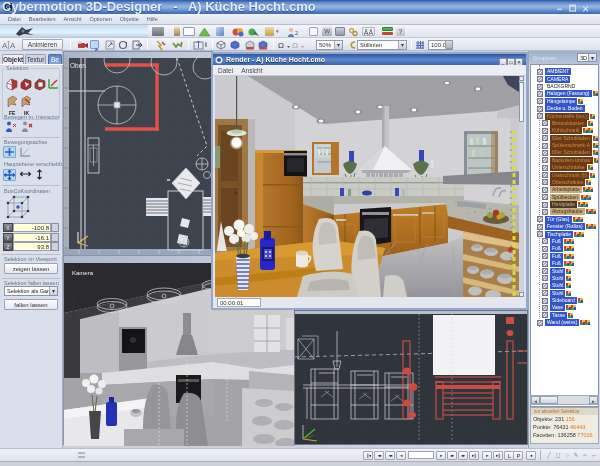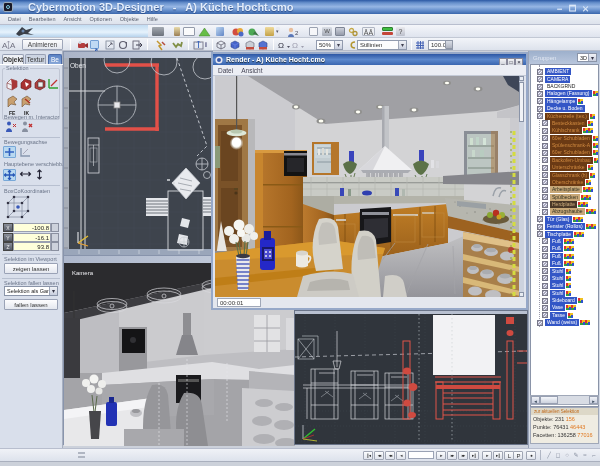--- a/index.html
+++ b/index.html
@@ -4,21 +4,21 @@
 <style>
 *{margin:0;padding:0;box-sizing:border-box;}
 html,body{width:600px;height:466px;overflow:hidden;}
 body{font-family:"Liberation Sans",sans-serif;background:#d4d6dc;position:relative;}
 #app{position:absolute;left:0;top:0;width:600px;height:466px;}
 .abs{position:absolute;}
 
 #titlebar{left:0;top:0;width:600px;height:14px;background:linear-gradient(180deg,#2c59a4 0%,#6790cc 20%,#96b6e4 48%,#6e96d0 70%,#3a66ac 100%);color:#e8f0fc;font-size:9px;line-height:14px;}
 #titlebar .ticon{position:absolute;left:3px;top:2px;width:10px;height:10px;background:#1a1a2a;border:1px solid #9ab;border-radius:2px;}
 #titlebar .ticon i{position:absolute;left:2px;top:2px;width:4px;height:4px;border:1px solid #7fd0e8;border-radius:50%;}
-#titlebar .ttext{position:absolute;left:28px;top:0;white-space:nowrap;font-size:11px;color:#e4eefc;text-shadow:0 1px 1px #2a4c88;}
+#titlebar .ttext{position:absolute;left:2px;top:0;white-space:nowrap;font-size:13px;color:#e4eefc;text-shadow:0 1px 1px #2a4c88;}
 .winbtns{position:absolute;top:2px;height:10px;}
 #titlebar .winbtns{right:5px;width:42px;color:#dce8f8;font-size:8px;}
 #titlebar .winbtns span{display:inline-block;width:13px;text-align:center;line-height:10px;}
 
 #menubar{left:0;top:14px;width:600px;height:11px;background:linear-gradient(180deg,#eef1f6,#dde2ec);border-bottom:1px solid #b8bece;font-size:5.5px;color:#596070;line-height:11px;}
 #menubar span{margin-left:8px;}
 
 #tb1{left:0;top:25px;width:600px;height:13px;background:linear-gradient(180deg,#f4f6fa,#dfe4ee);border-bottom:1px solid #c2c8d4;}
 #tb2{left:0;top:38px;width:600px;height:13px;background:linear-gradient(180deg,#f2f4f9,#dde2ec);border-bottom:1px solid #b6bcca;}
 #logo{left:0;top:25px;width:148px;height:12px;background:linear-gradient(180deg,#c2dcf2,#e6f2fc 60%,#b6d2ec);}

